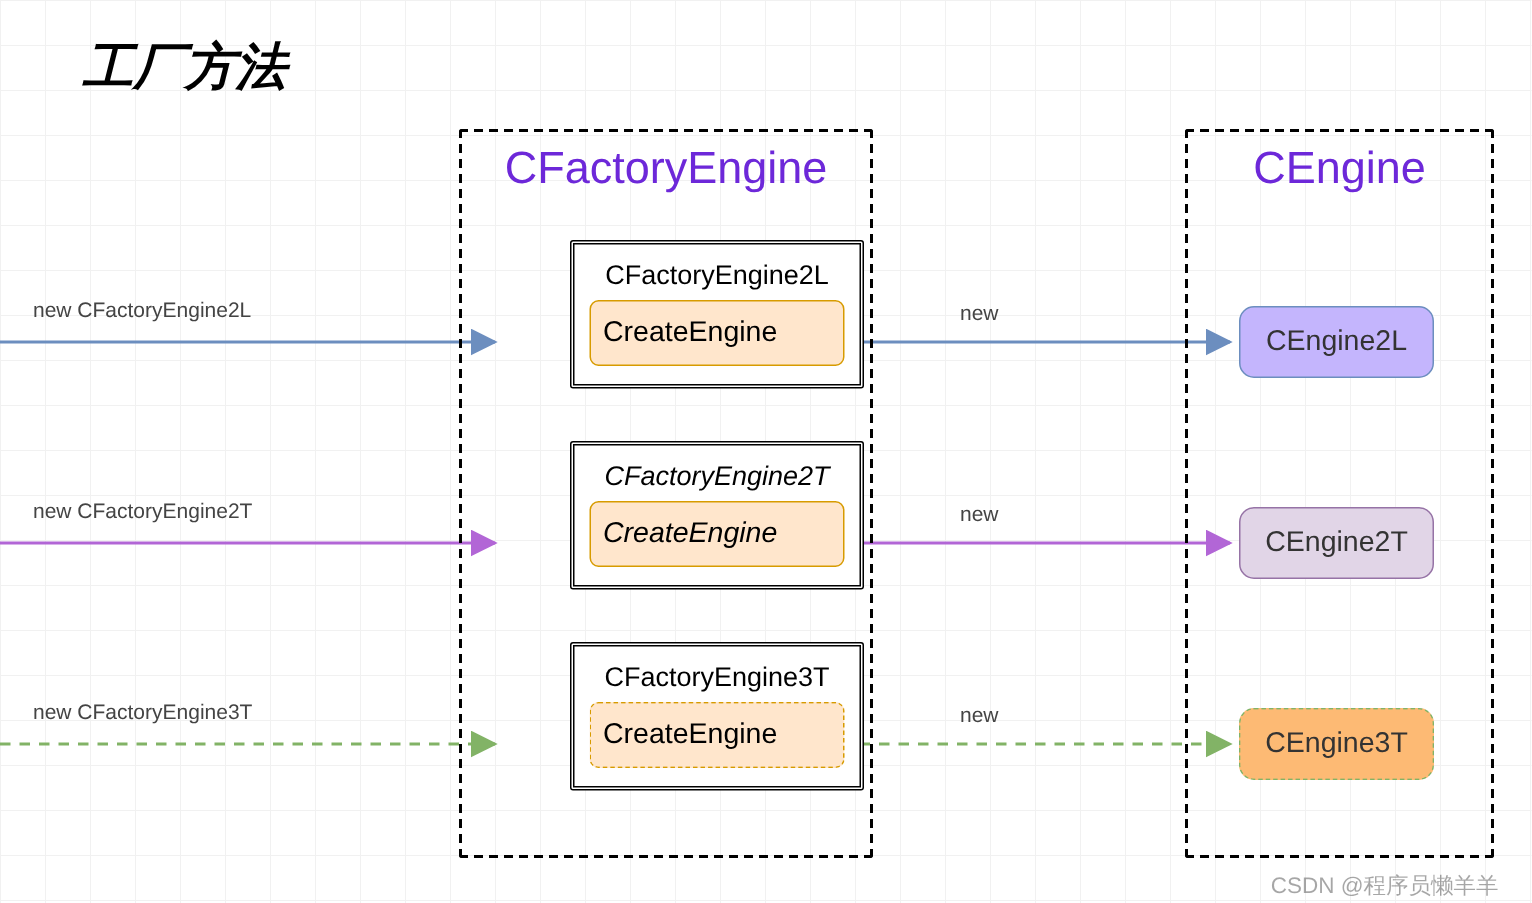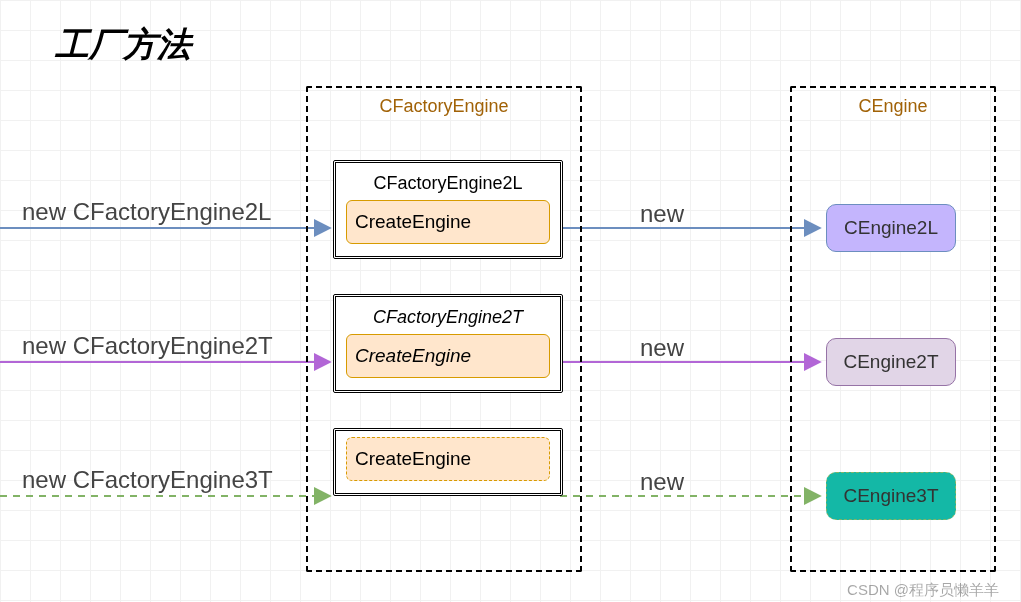--- a/index.html
+++ b/index.html
@@ -38,32 +38,33 @@
   .abs { position: absolute; z-index: 3; }
 
   
   .dashed-box {
     border: 2px dashed #000;
     border-radius: 2px;
     background: rgba(255,255,255,0.0);
   }
   .box-header {
     text-align: center;
-    font-size: 18px;
+    font-size: 30px;
     padding: 8px 0 12px 0;
-    color: #a16207;
+    color: #6d28d9;
   }
 
   
   .factory {
     border: 3px double #000;
     background: #fff;
     border-radius: 2px;
     padding: 6px 10px 12px 10px;
-    width: 230px;
+    width: 196px;
+    margin-left: 47px;
   }
   .factory-header {
     text-align: center;
     font-size: 18px;
     padding: 4px 0 6px 0;
   }
   .method {
     border: 1px solid #d79b00;
     background: #ffe6cc;
     border-radius: 6px;
@@ -76,24 +77,24 @@
   
   .engine {
     border-radius: 10px;
     text-align: center;
     font-size: 19px;
     padding: 12px 14px;
     min-width: 130px;
   }
   .e1 { background:#c4b5fd; border:1px solid #6c8ebf; color:#333; }
   .e2 { background:#e1d5e7; border:1px solid #9673a6; color:#333; }
-  .e3 { background:#14b8a6; border:1px dashed #82b366; color:#333; }
+  .e3 { background:#fdba74; border:1px dashed #82b366; color:#333; }
 
   
-  .lbl { font-size: 24px; color:#444; background:transparent; white-space:nowrap; }
+  .lbl { font-size: 14px; color:#444; background:transparent; white-space:nowrap; }
 
   .watermark {
     position:absolute; right:22px; bottom:2px;
     font-size:15px; color:rgba(0,0,0,0.35);
     z-index:10;
   }
 </style>
 </head>
 <body>
 
@@ -139,20 +140,21 @@
   <div class="factory-header">CFactoryEngine2L</div>
   <div class="method">CreateEngine</div>
 </div>
 
 <div class="abs factory" style="left:333px; top:294px;font-style:italic;">
   <div class="factory-header">CFactoryEngine2T</div>
   <div class="method">CreateEngine</div>
 </div>
 
 <div class="abs factory" style="left:333px; top:428px;">
+  <div class="factory-header">CFactoryEngine3T</div>
   <div class="method dashed">CreateEngine</div>
 </div>
 
 <div class="abs dashed-box" style="left:790px; top:86px; width:206px; height:486px;">
   <div class="box-header">CEngine</div>
 </div>
 
 <div class="abs engine e1" style="left:826px; top:204px;">CEngine2L</div>
 <div class="abs engine e2" style="left:826px; top:338px;">CEngine2T</div>
 <div class="abs engine e3" style="left:826px; top:472px;">CEngine3T</div>

